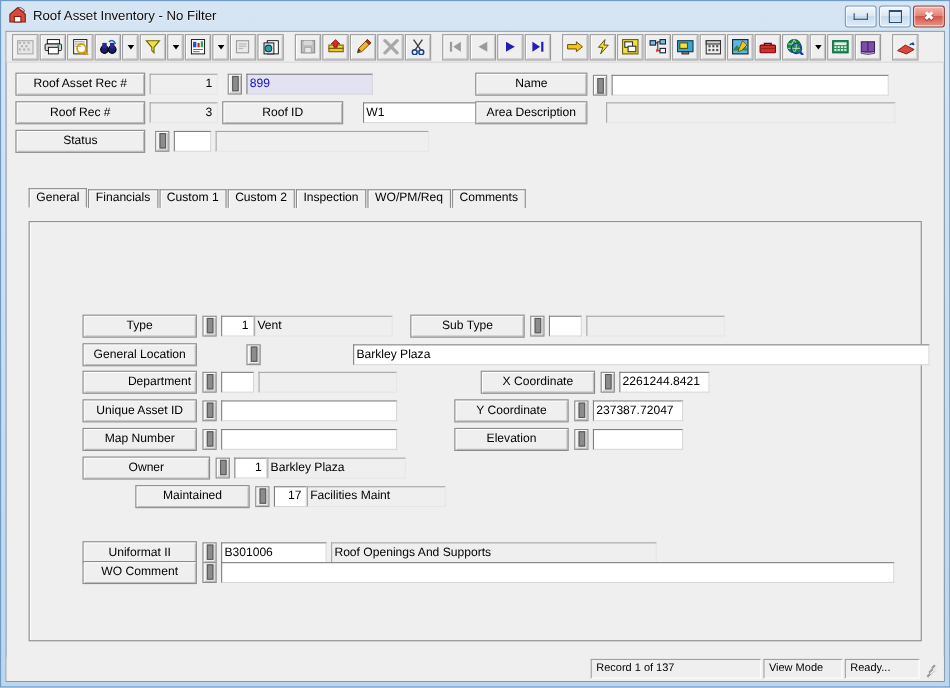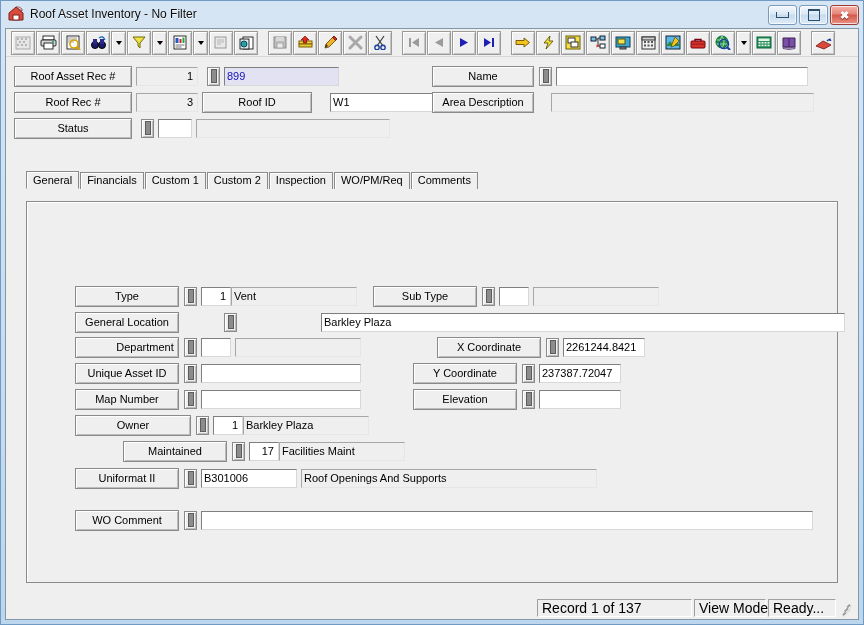--- a/index.html
+++ b/index.html
@@ -129,21 +129,21 @@
 
   
   .statusbar{
     position:absolute;left:0;right:0;bottom:0;height:22px;
     background:#efefef;display:flex;align-items:center;justify-content:flex-end;
     padding-right:4px;box-sizing:border-box;
   }
   .sbcell{
     height:18px;line-height:16px;
     border:1px solid #a0a0a0;border-right-color:#ffffff;border-bottom-color:#ffffff;
-    background:#efefef;font-size:14px;color:#000;
+    background:#efefef;font-size:10px;color:#000;
     padding:0 4px;margin-left:2px;box-sizing:border-box;white-space:nowrap;
   }
   .grip{width:14px;height:14px;margin-left:4px;position:relative;}
   .grip b{position:absolute;display:block;background:#9a9a9a;height:2px;width:10px;transform:rotate(-45deg);border-bottom:1px solid #fff;}
 </style>
 </head>
 <body>
 
 <div class="window">
 
@@ -448,21 +448,21 @@
         <span class="gap"></span>
         <span class="fld ro num" style="width:62px;">1</span>
         <span class="gap"></span>
         <span class="lookup">
             <i></i>
           </span>
         <span class="gap"></span>
         <span class="fld focus" style="width:115px;">899</span>
       </div>
 
-      <div class="row" style="left:418px;top:4px;">
+      <div class="row" style="left:418px;top:4px;align-items:flex-end;">
         <span class="lbl" style="width:102px;">Name</span>
         <span class="lookup">
             <i></i>
           </span>
         <span class="gap"></span>
         <span class="fld" style="width:252px;"></span>
       </div>
 
       <div class="row" style="left:0;top:30px;">
         <span class="lbl" style="width:118px;">Roof Rec #</span>
@@ -603,21 +603,21 @@
       <div class="row" style="left:52px;top:238px;padding-left:44px;">
         <span class="lbl" style="width:104px;">Maintained</span>
         <span class="lookup">
             <i></i>
           </span>
         <span class="gap"></span>
         <span class="fld num" style="width:30px;">17</span>
         <span class="fld ro" style="width:126px;">Facilities Maint</span>
       </div>
 
-      <div class="row" style="left:48px;top:265px;">
+      <div class="row" style="left:48px;top:289px;">
         <span class="lbl" style="width:104px;">Uniformat II</span>
         <span class="lookup">
             <i></i>
           </span>
         <span class="gap"></span>
         <span class="fld" style="width:96px;">B301006</span>
         <span class="gap"></span>
         <span class="fld ro" style="width:296px;">Roof Openings And Supports</span>
       </div>
 

